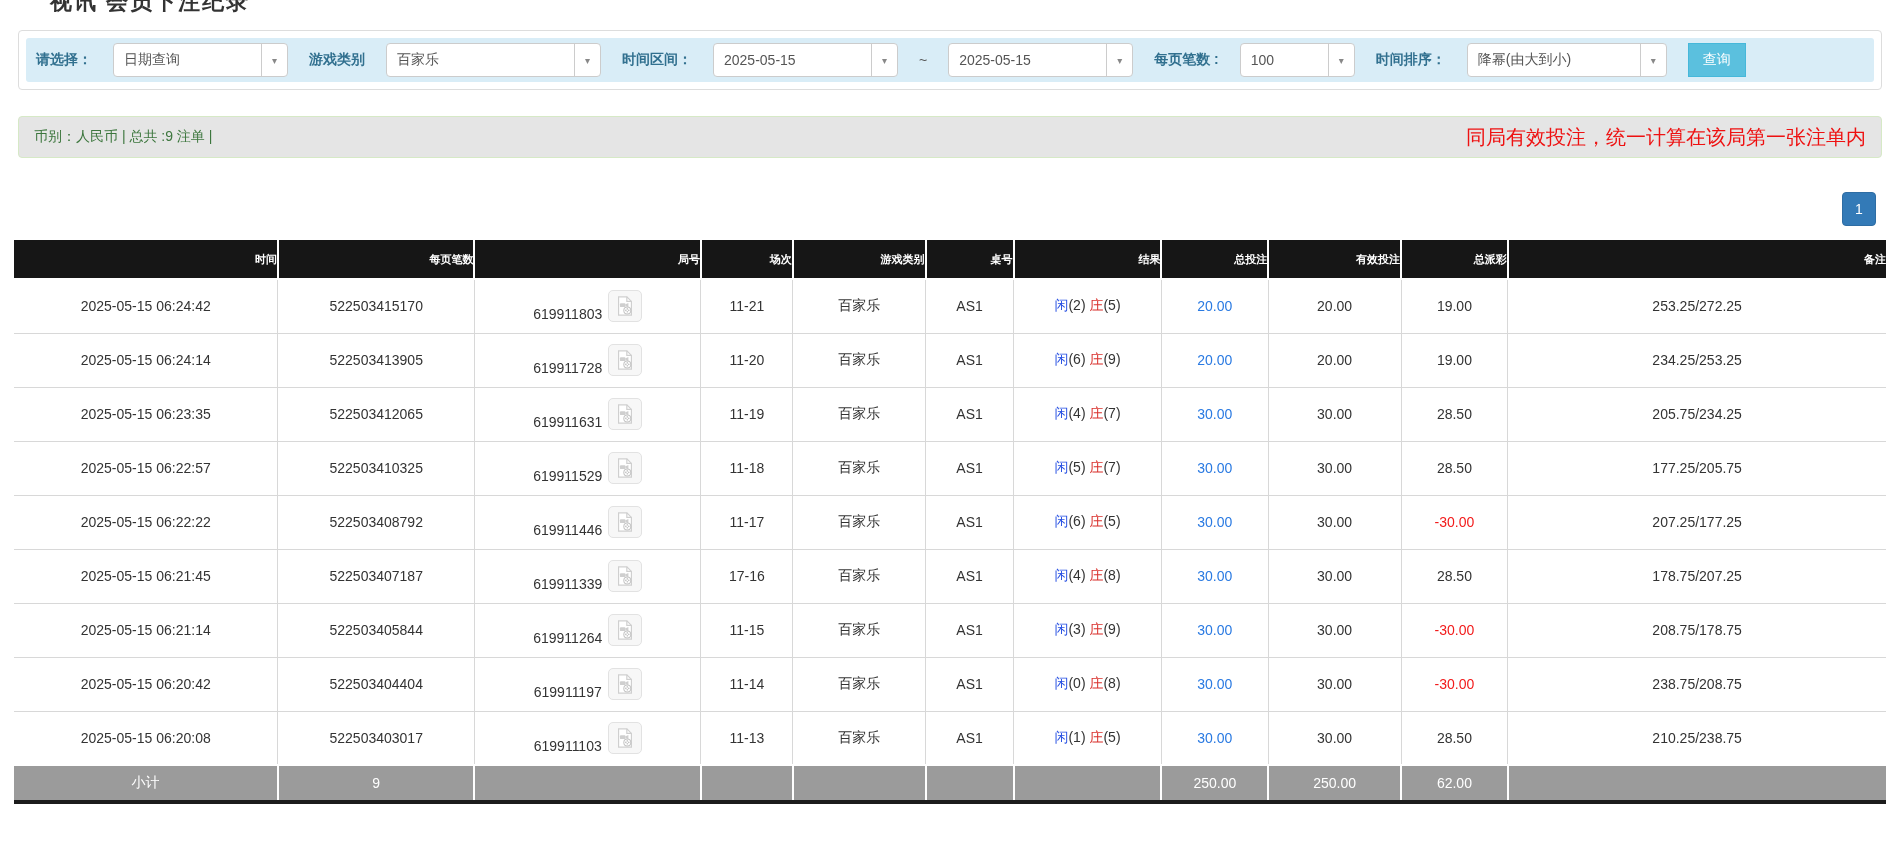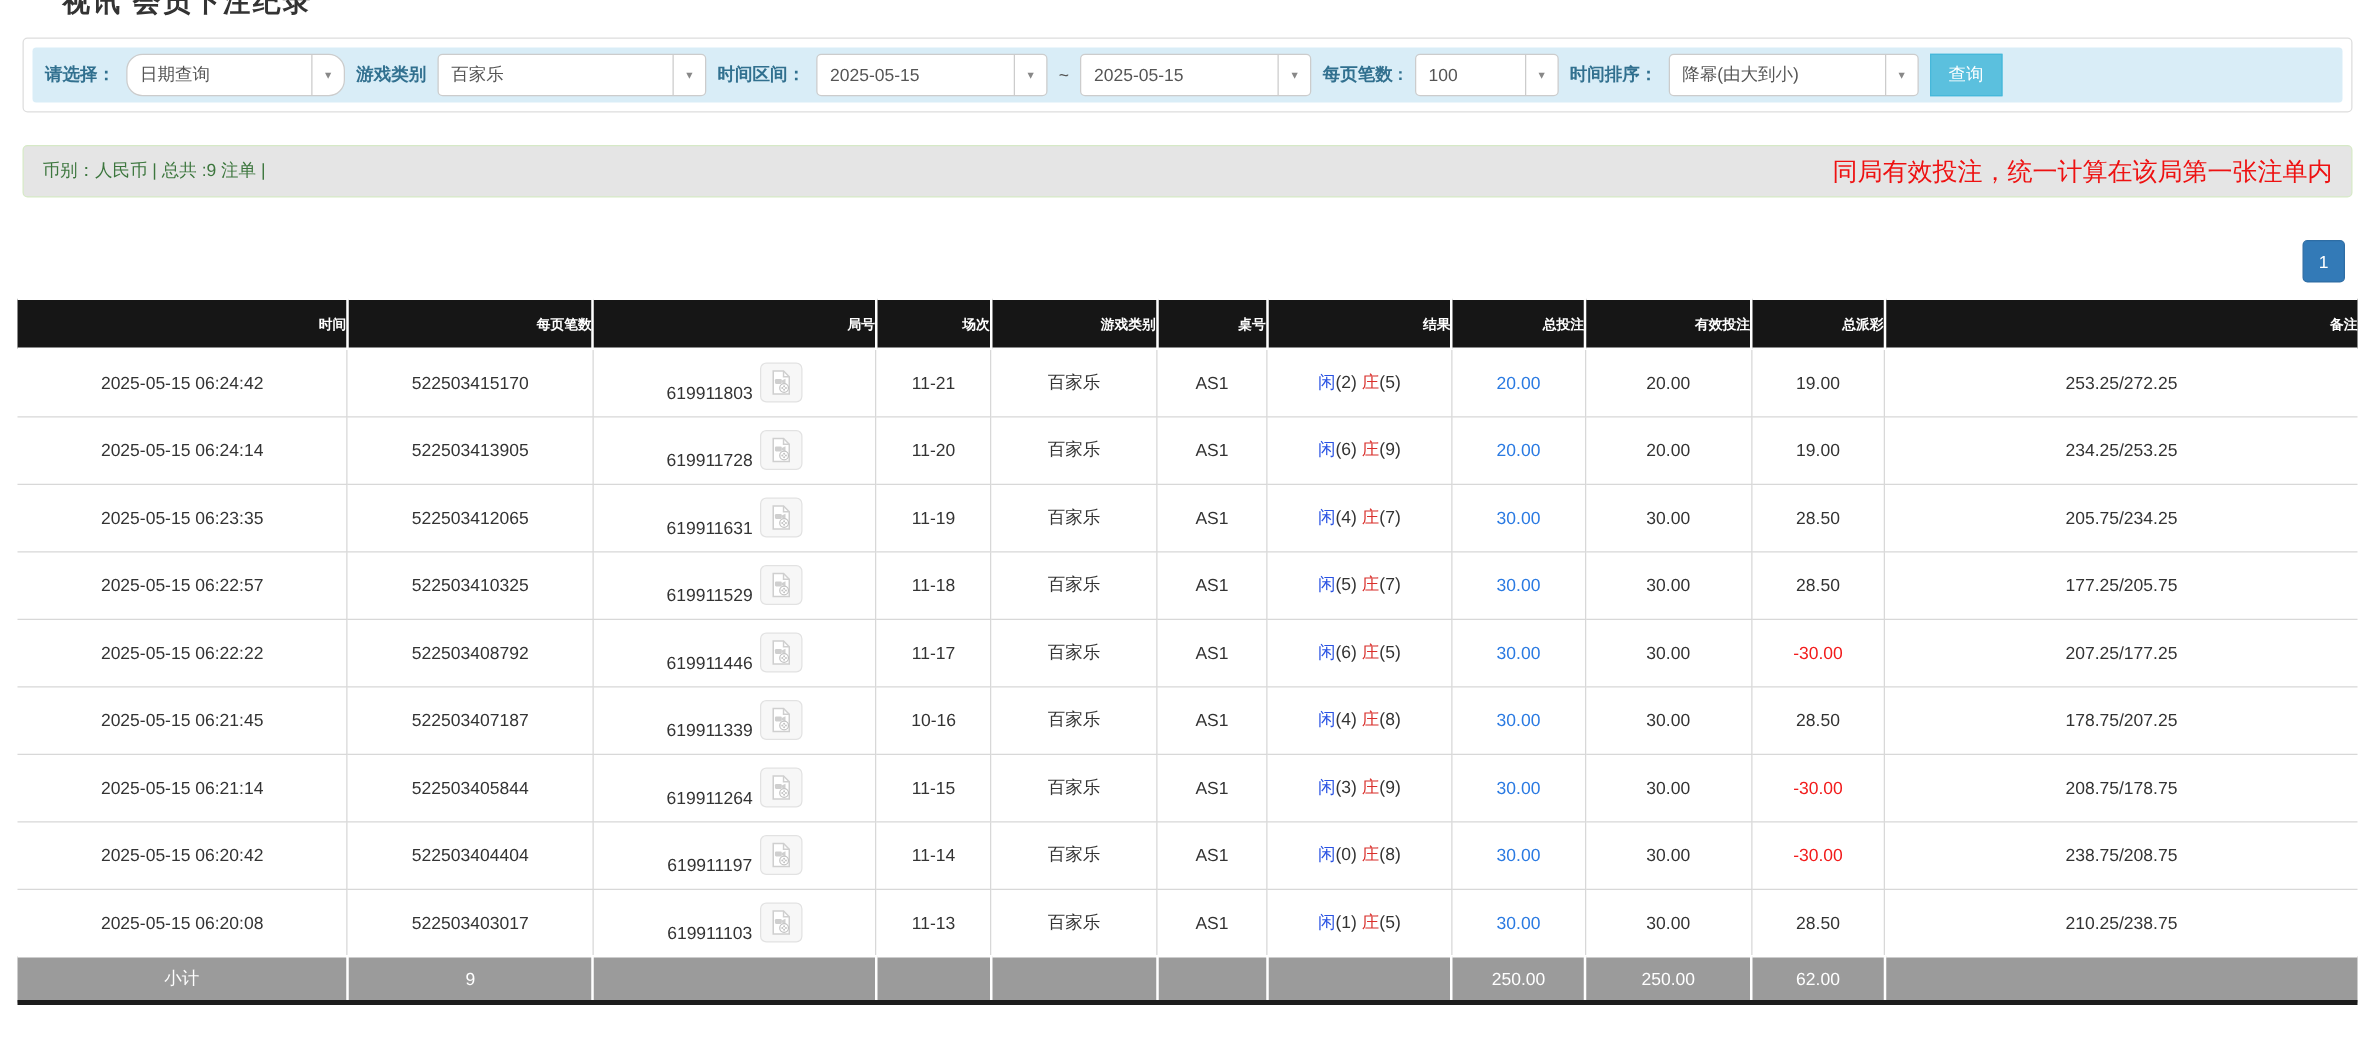--- a/index.html
+++ b/index.html
@@ -7,29 +7,29 @@
     font-family: "Liberation Sans", "DejaVu Sans", sans-serif; }
 
   
   .title-clip { height: 15px; overflow: hidden; padding-left: 50px; }
   .title-clip h1 { font-size: 22px; font-weight: bold; color: #333; margin-top: -13px; letter-spacing: 2px; }
 
   
   .filter-panel { margin: 15px 18px 0 18px; border: 1px solid #ddd; border-radius: 4px;
     background: #fff; padding: 7px; }
   .filter-bar { background: #d9edf7; border-radius: 3px; padding: 5px 10px;
-    display: flex; align-items: center; gap: 9px; height: 44px; }
+    display: flex; align-items: center; gap: 21px; height: 44px; }
   .f-label { font-size: 14px; font-weight: bold; color: #31708f; white-space: nowrap; }
   .select { background: #fff; border: 1px solid #ccc; border-radius: 4px; height: 34px;
     display: flex; align-items: center; justify-content: space-between; cursor: pointer; }
   .select .sel-text { padding: 0 10px; font-size: 14px; color: #555; white-space: nowrap;
     overflow: hidden; }
   .select .sel-caret { width: 26px; align-self: stretch; border-left: 1px solid #ccc;
     display: flex; align-items: center; justify-content: center; color: #888; font-size: 10px; }
-  .w-select1 { width: 175px; border-radius: 13px; }
+  .w-select1 { width: 175px; }
   .w-select2 { width: 215px; }
   .w-date { width: 185px; }
   .w-pagesize { width: 115px; }
   .w-sort { width: 200px; }
   .tilde { color: #555; font-size: 14px; }
   .btn-query { background: #5bc0de; border: 1px solid #46b8da; color: #fff; font-size: 14px;
     border-radius: 0; height: 34px; padding: 0 14px; cursor: pointer; }
 
   
   .summary-bar { margin: 26px 18px 0 18px; background: #e5e5e5; border: 1px solid #d6e9c6;
@@ -356,21 +356,21 @@
             <path d="M12.5 10.2 l3.2 -1.4 v4.6 l-3.2 -1.4 z" fill="#cfcfcf"></path>
             <circle cx="14.5" cy="16.8" r="3.8" fill="#ffffff" stroke="#c4c4c4" stroke-width="1.1"></circle>
             <circle cx="14.5" cy="15.2" r="0.9" fill="#c4c4c4"></circle>
             <circle cx="14.5" cy="18.4" r="0.9" fill="#c4c4c4"></circle>
             <circle cx="12.9" cy="16.8" r="0.9" fill="#c4c4c4"></circle>
             <circle cx="16.1" cy="16.8" r="0.9" fill="#c4c4c4"></circle>
           </svg>
         </button>
       </span>
     </td>
-    <td>10-16</td>
+    <td>17-16</td>
     <td>百家乐</td>
     <td>AS1</td>
     <td>
       <span class="result-player">闲</span><span class="result-num">(4)</span>
       <span class="result-banker">庄</span><span class="result-num">(8)</span>
     </td>
     <td>
       <a class="bet-link">30.00</a>
     </td>
     <td>30.00</td>

